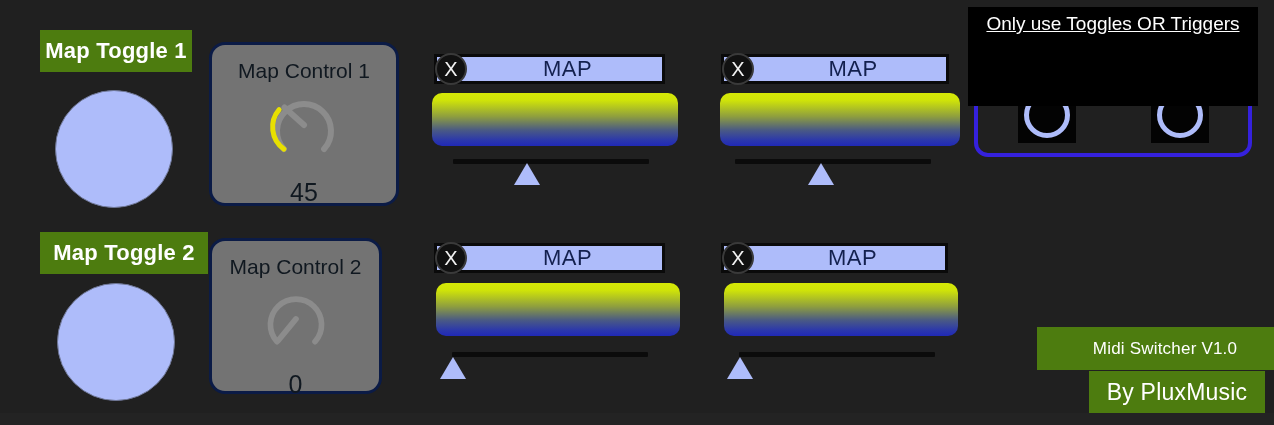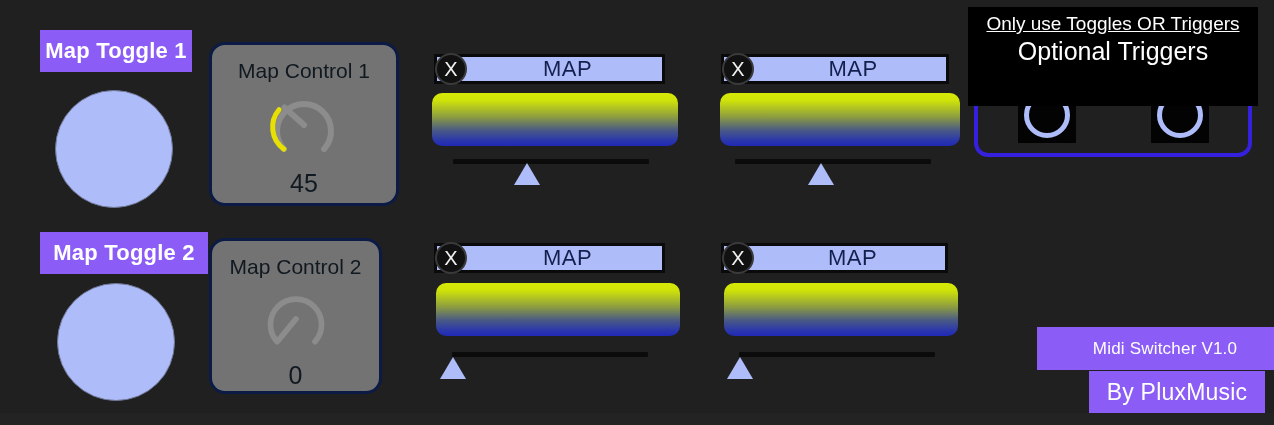--- a/index.html
+++ b/index.html
@@ -26,21 +26,21 @@
     left: 0;
     bottom: 0;
     width: 1274px;
     height: 12px;
     background: #232323;
   }
 
   
   .pill {
     position: absolute;
-    background: #8b5cf6;
+    background: #4d7c0f;
     color: #ffffff;
     border-radius: 0;
     display: flex;
     align-items: center;
     justify-content: center;
     font-weight: 600;
     letter-spacing: .2px;
     white-space: nowrap;
   }
 
@@ -73,21 +73,21 @@
   }
   .knob-wrap {
     position: relative;
     margin-top: 2px;
   }
   .knob-value {
     color: #101820;
     font-size: 25px;
     font-weight: 400;
     line-height: 1;
-    margin-top: 6px;
+    margin-top: 15px;
   }
 
   
   .map-button {
     position: absolute;
     background: #aebcfa;
     border: 3px solid #0a0a0a;
     box-sizing: border-box;
     display: flex;
     align-items: center;
@@ -259,21 +259,20 @@
     <span>MAP</span>
   </div>
   <div class="meter" style="left:724px; top:283px; width:234px; height:53px;"></div>
   <div class="track" style="left:739px; top:352px; width:196px; height:5px;"></div>
   <div class="thumb" style="left:727px; top:357px;"></div>
 
   <div class="trigger-panel" style="left:974px; top:13px; width:278px; height:144px;"></div>
 
   <div class="trigger-header" style="left:968px; top:7px; width:290px; height:99px;">
     <div class="trigger-warning">Only use Toggles OR Triggers</div>
-    <div class="trigger-title">Optional Triggers</div>
   </div>
 
   <div class="trigger-pad" style="left:1018px; top:86px; width:58px; height:57px;">
     <div class="trigger-ring"></div>
   </div>
   <div class="trigger-pad" style="left:1151px; top:86px; width:58px; height:57px;">
     <div class="trigger-ring"></div>
   </div>
 
   <div class="pill" style="left:1037px; top:327px; width:256px; height:43px; font-size:17px; font-weight:400;">

